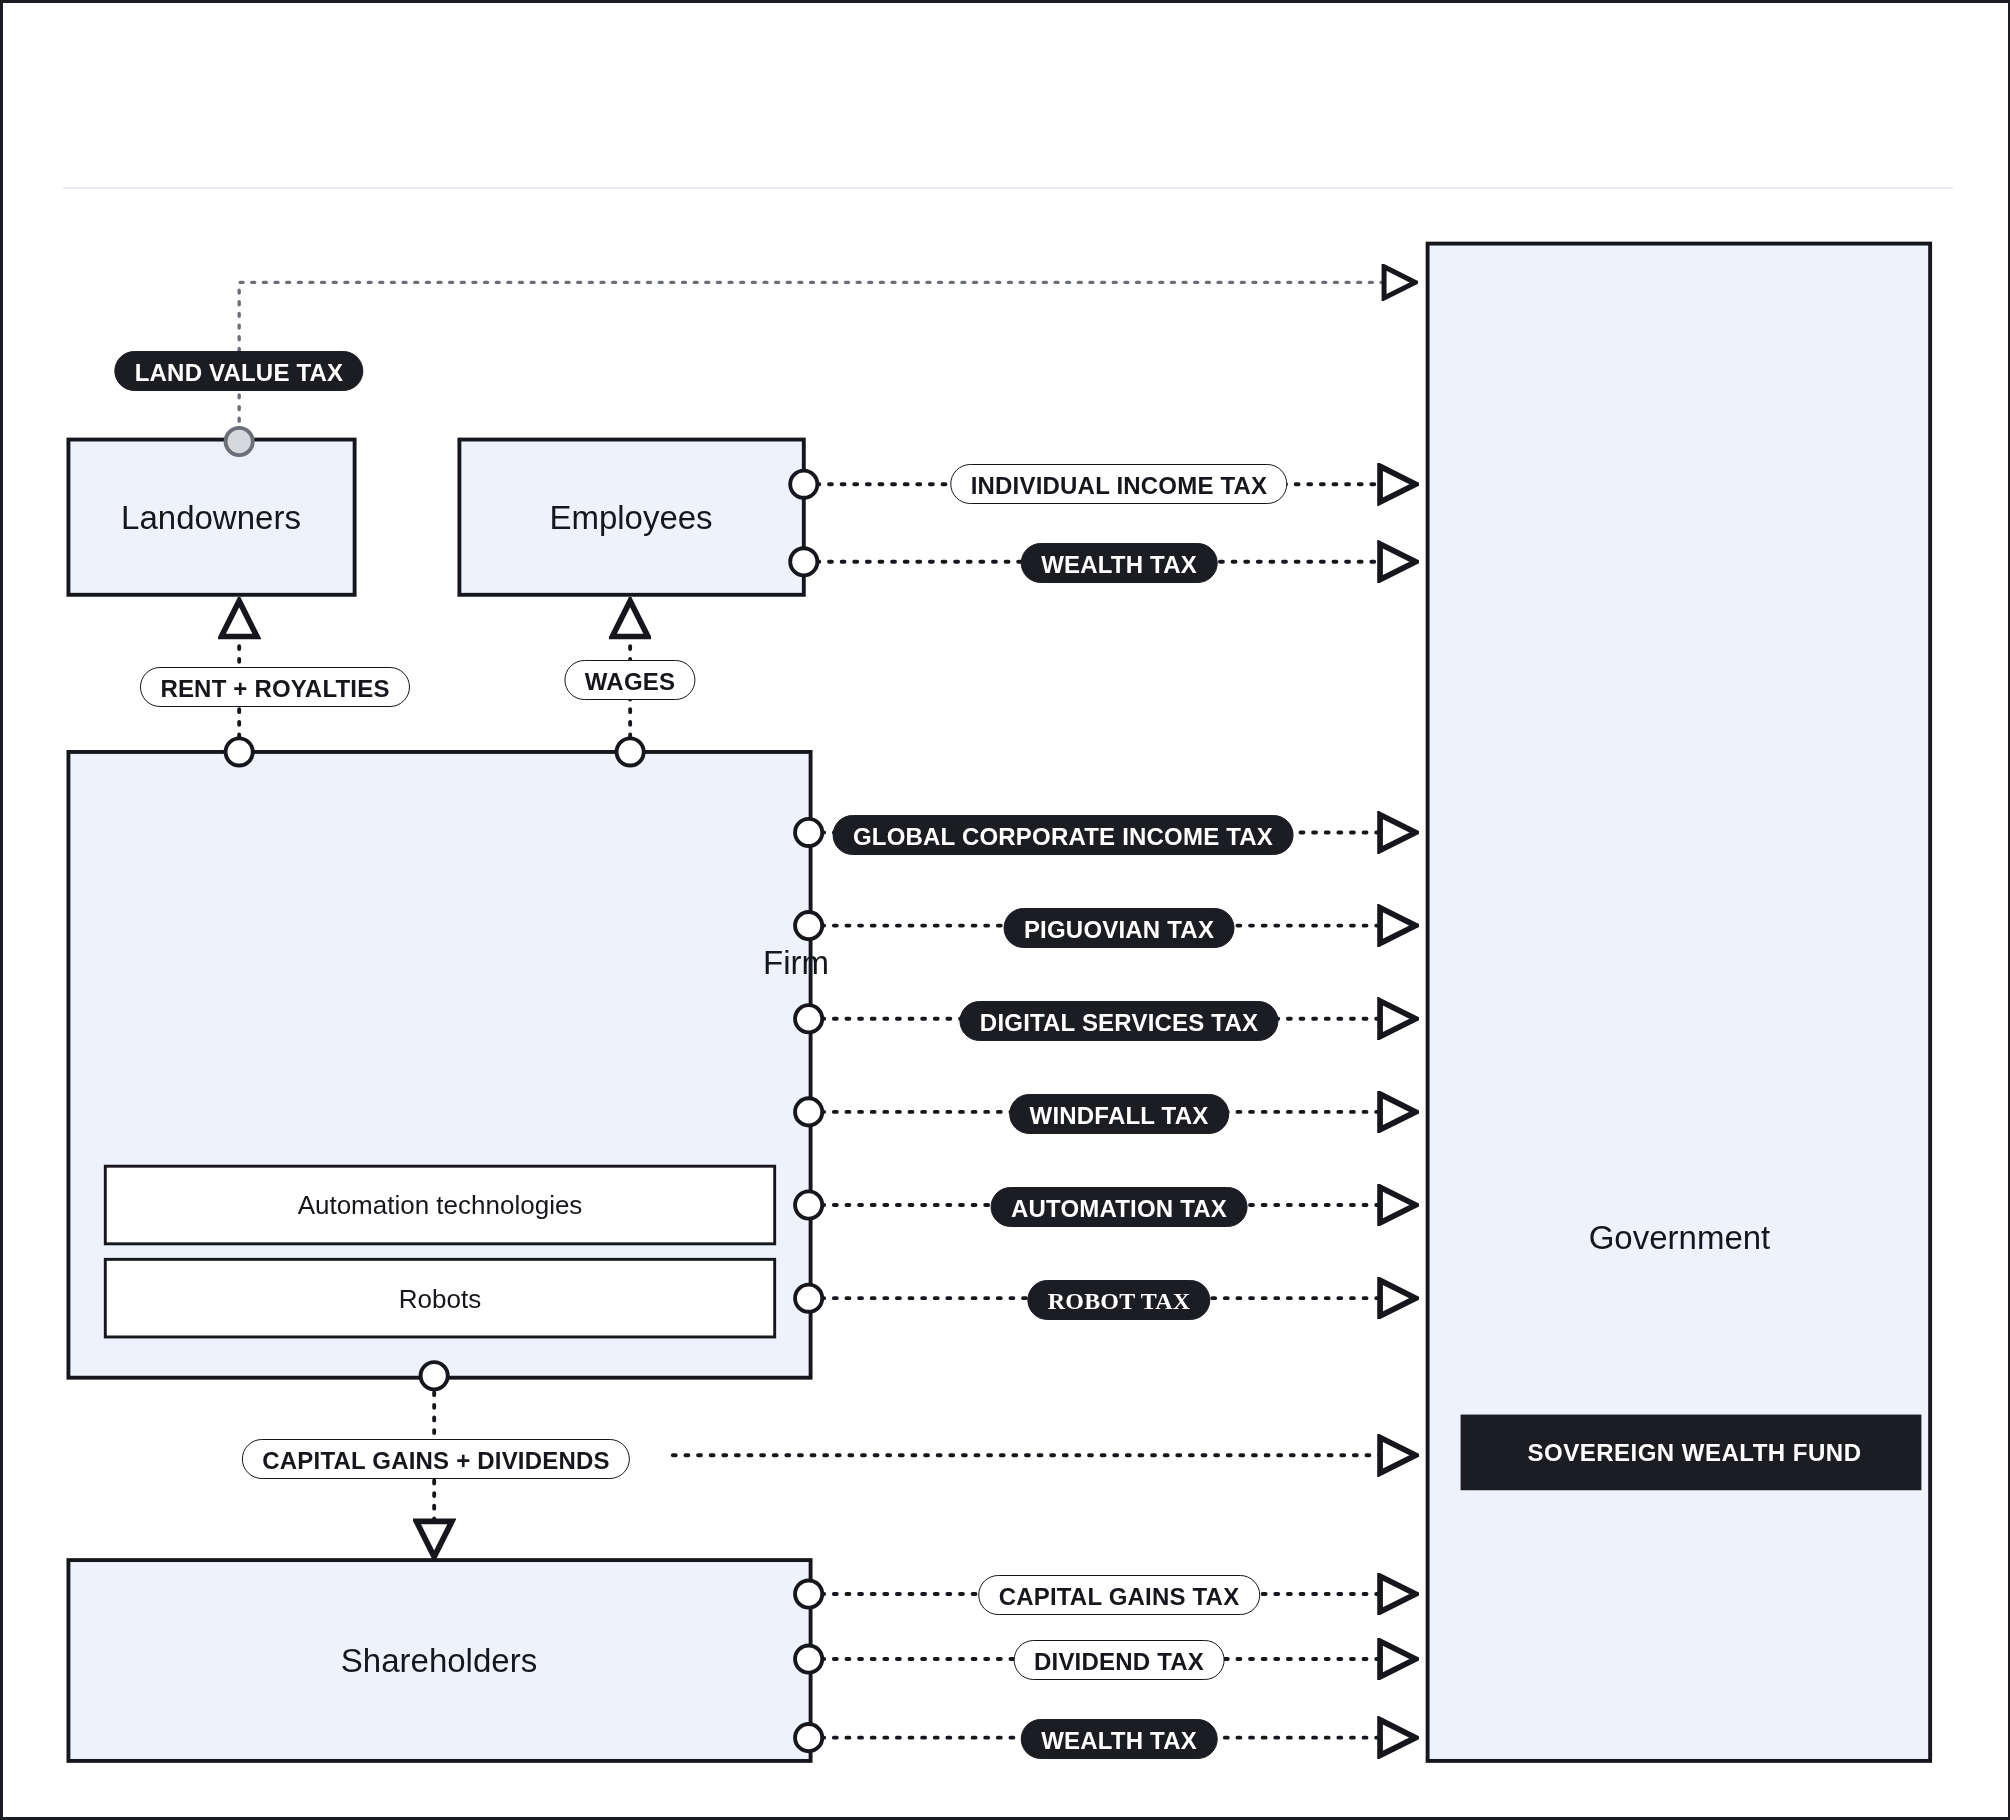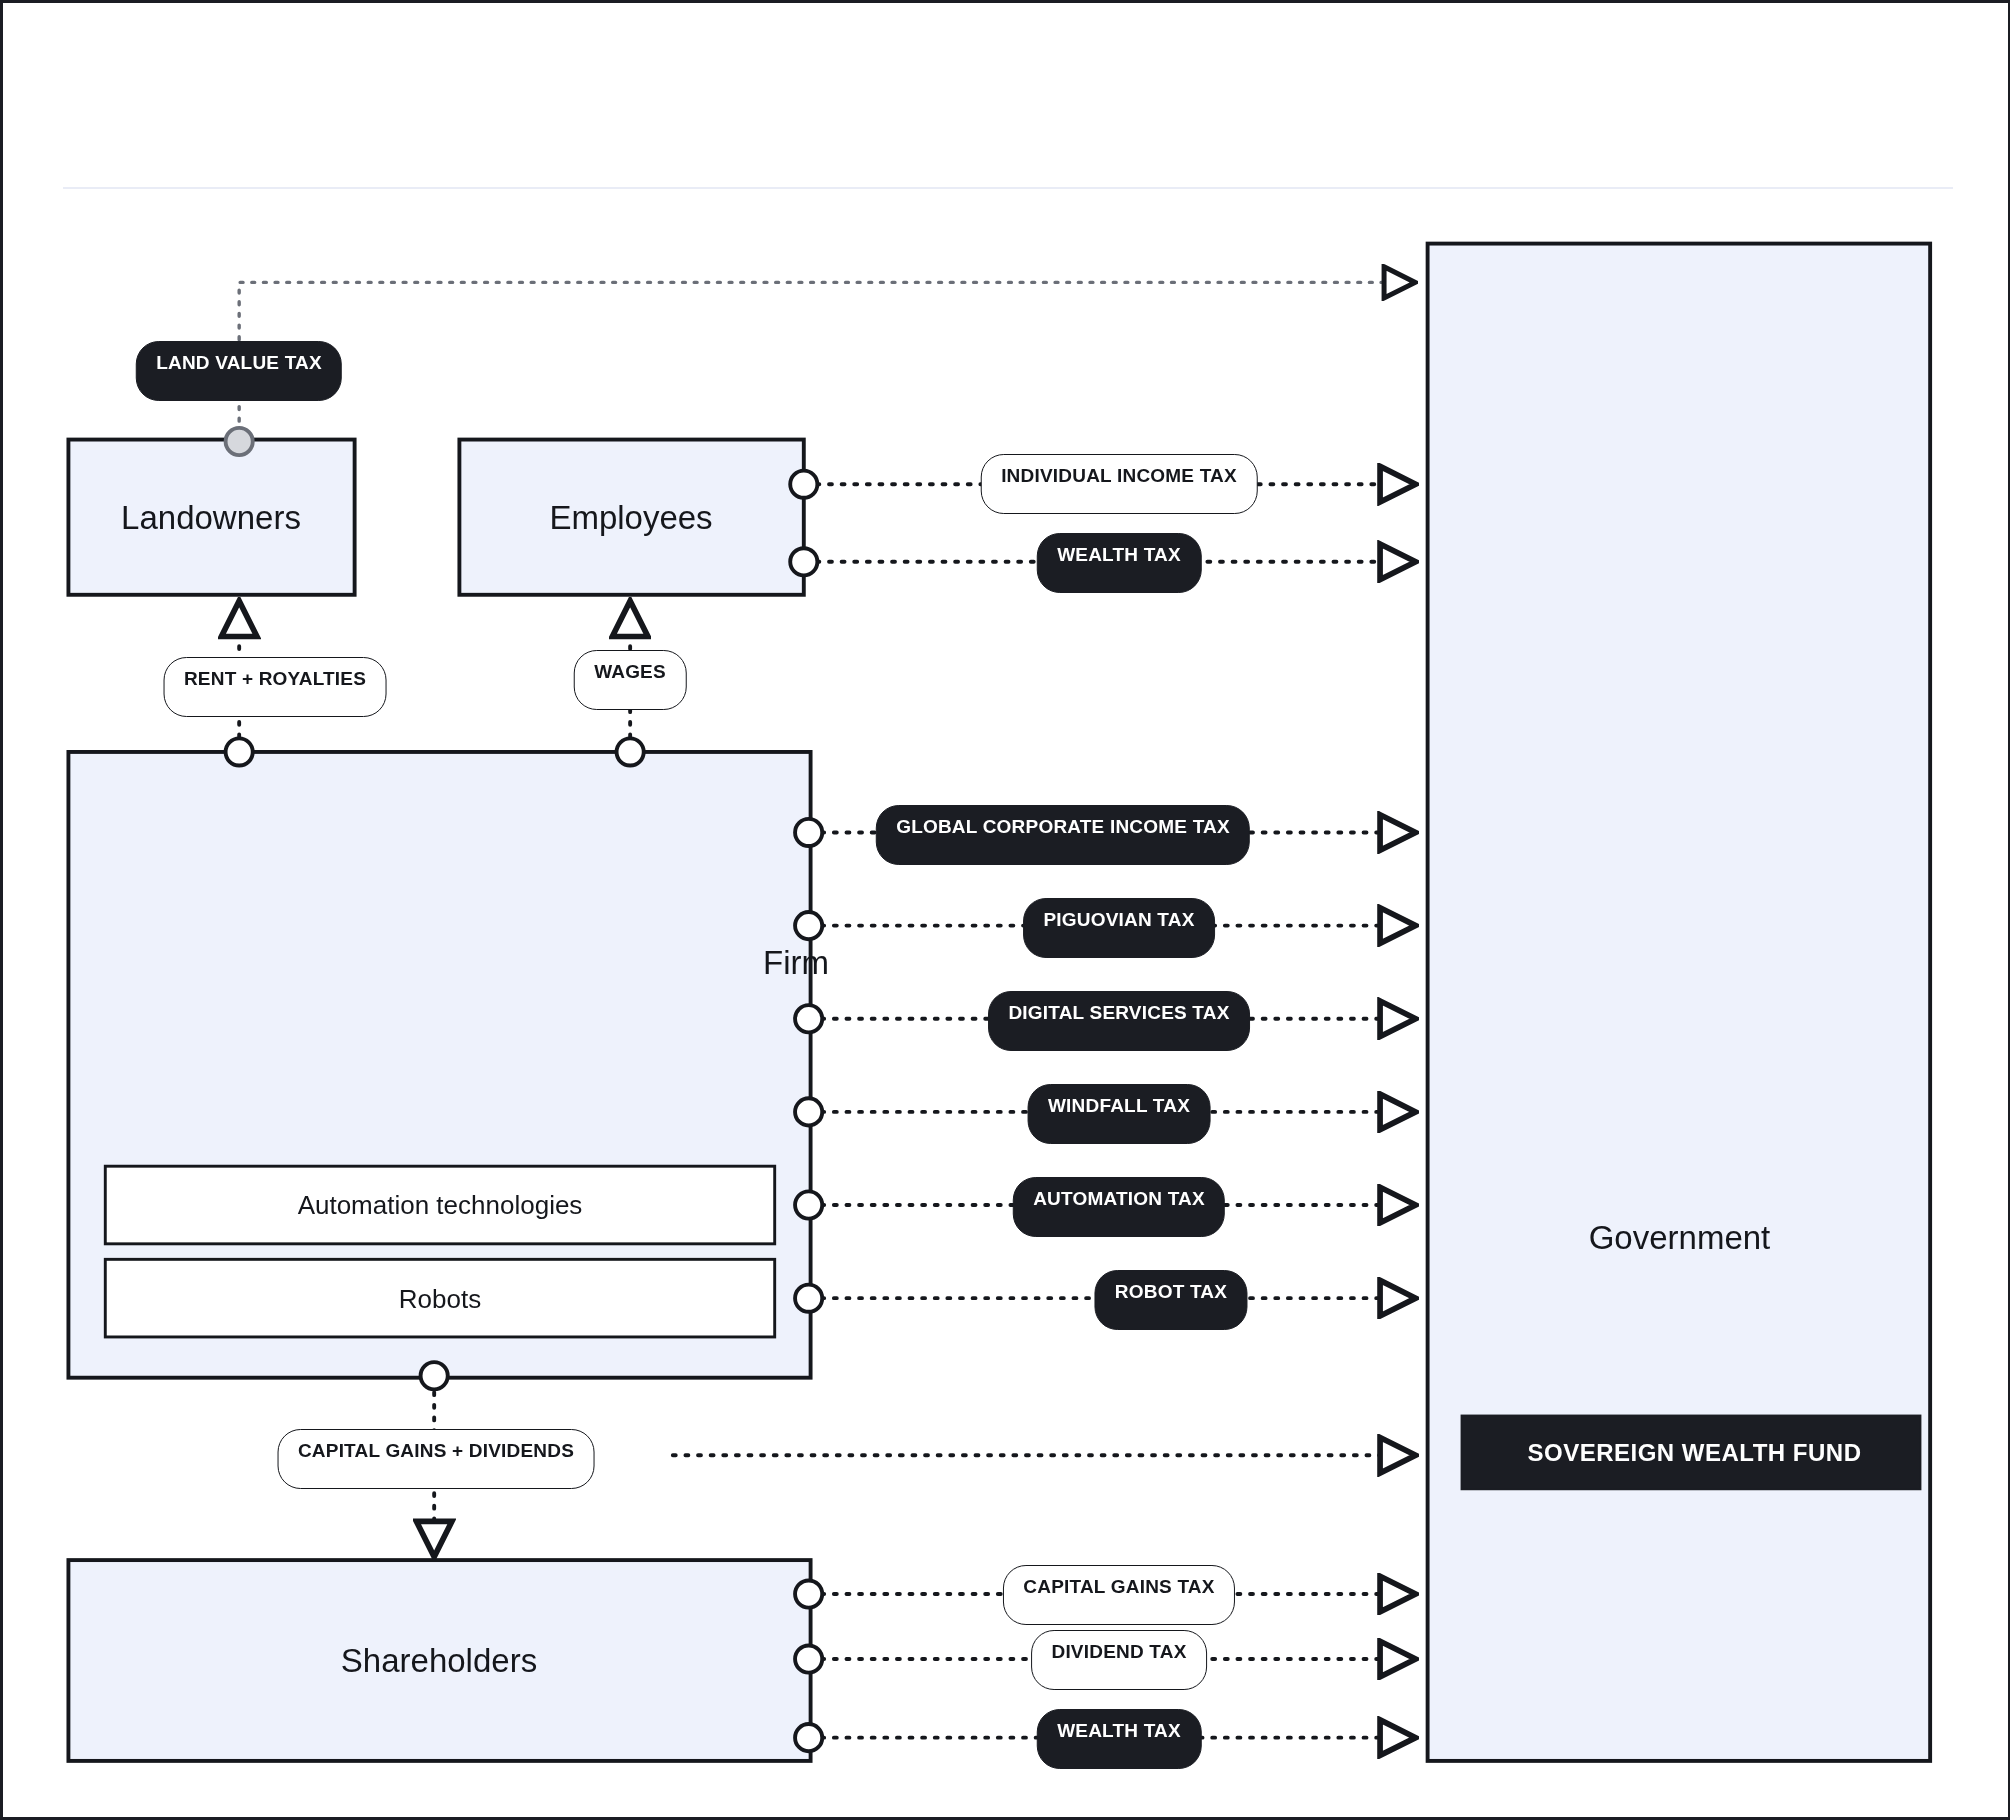--- a/index.html
+++ b/index.html
@@ -75,25 +75,25 @@
     align-items: center;
     justify-content: center;
     font-size: 24px;
     font-weight: bold;
     letter-spacing: 0.5px;
     padding-left: 8px;
   }
   .pill {
     position: absolute;
     box-sizing: border-box;
-    height: 60px;
+    height: 40px;
     line-height: 41px;
     padding: 0 19.4px;
     border-radius: 23px;
-    font-size: 19px;
+    font-size: 24px;
     font-weight: bold;
     letter-spacing: 0.2px;
     white-space: nowrap;
     text-align: center;
     transform: translate(-50%, -50%);
   }
   .pill-dark {
     background: #1b1d23;
     color: #ffffff;
     border: 1.9px solid #1b1d23;
@@ -278,21 +278,21 @@
   </div>
 
   <div class="pill pill-dark" style="left:1116px; top:1111px;">
     <span>WINDFALL TAX</span>
   </div>
 
   <div class="pill pill-dark" style="left:1116px; top:1204px;">
     <span>AUTOMATION TAX</span>
   </div>
 
-  <div class="pill pill-dark" style="left:1168px; top:1297px;">
+  <div class="pill pill-dark" style="left:1116px; top:1297px;font-family:Liberation Serif, serif;">
     <span>ROBOT TAX</span>
   </div>
 
   <div class="pill pill-light" style="left:433px; top:1456px;">
     <span>CAPITAL GAINS + DIVIDENDS</span>
   </div>
 
   <div class="pill pill-light" style="left:1116px; top:1592px;">
     <span>CAPITAL GAINS TAX</span>
   </div>

